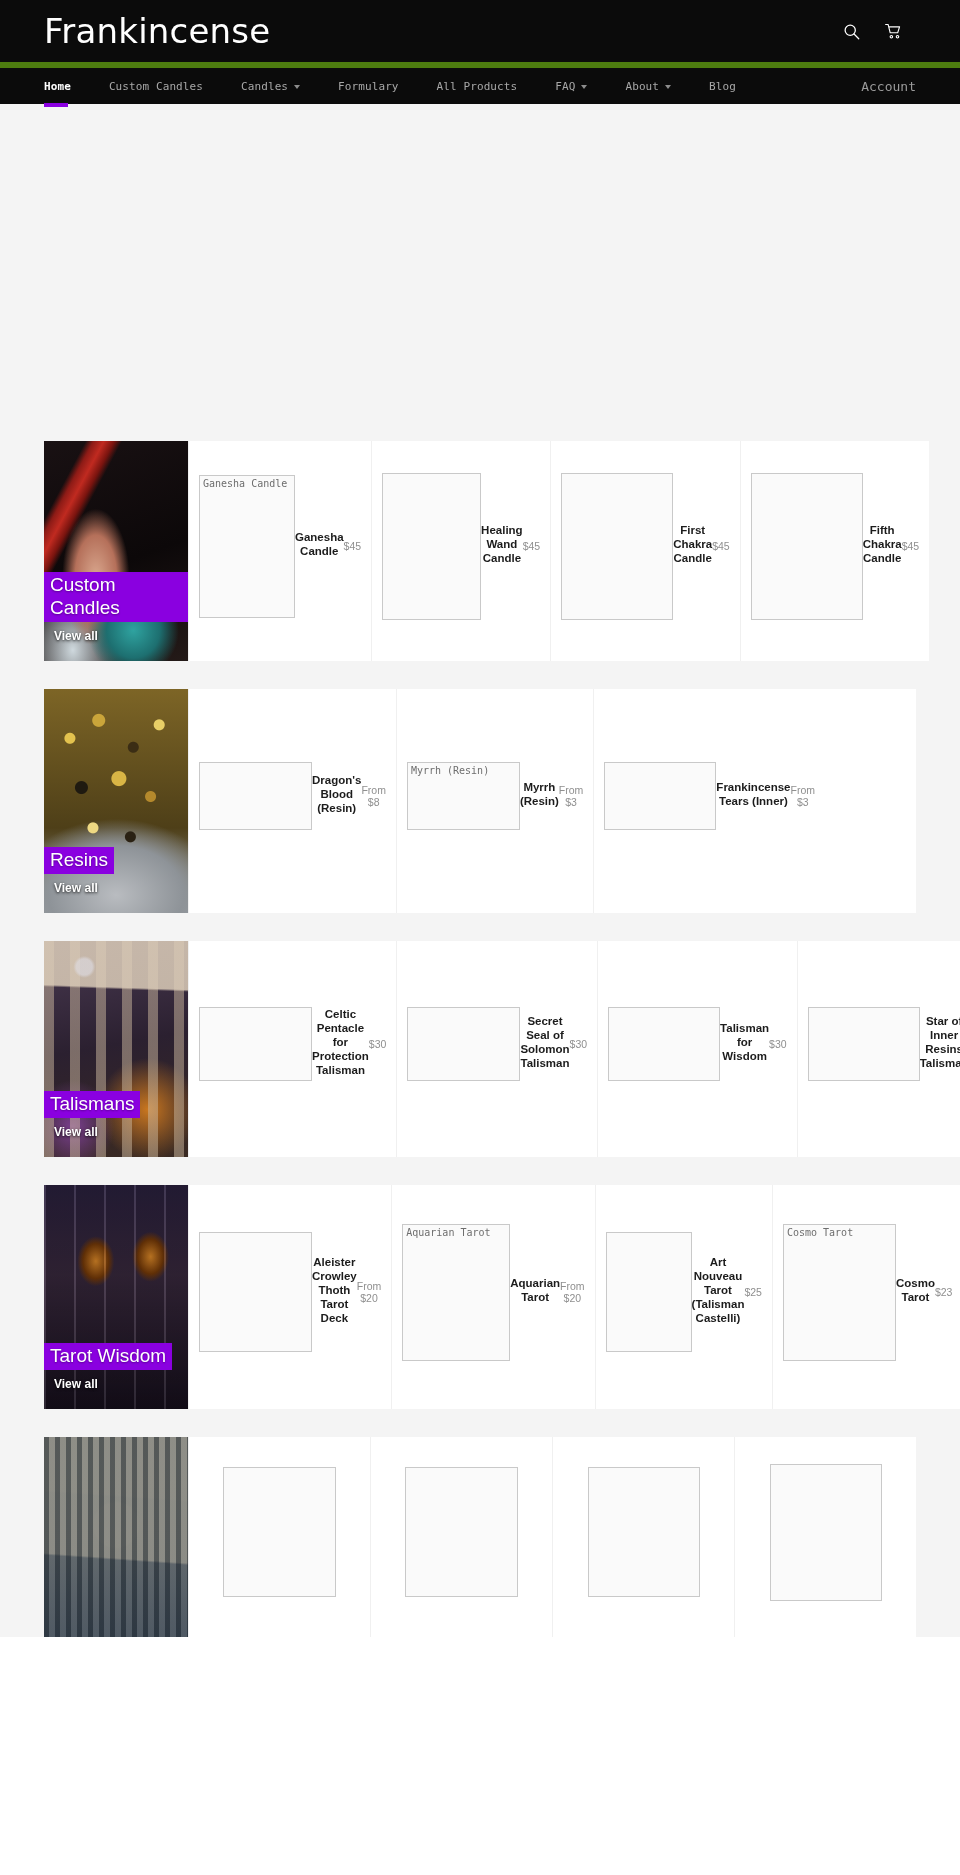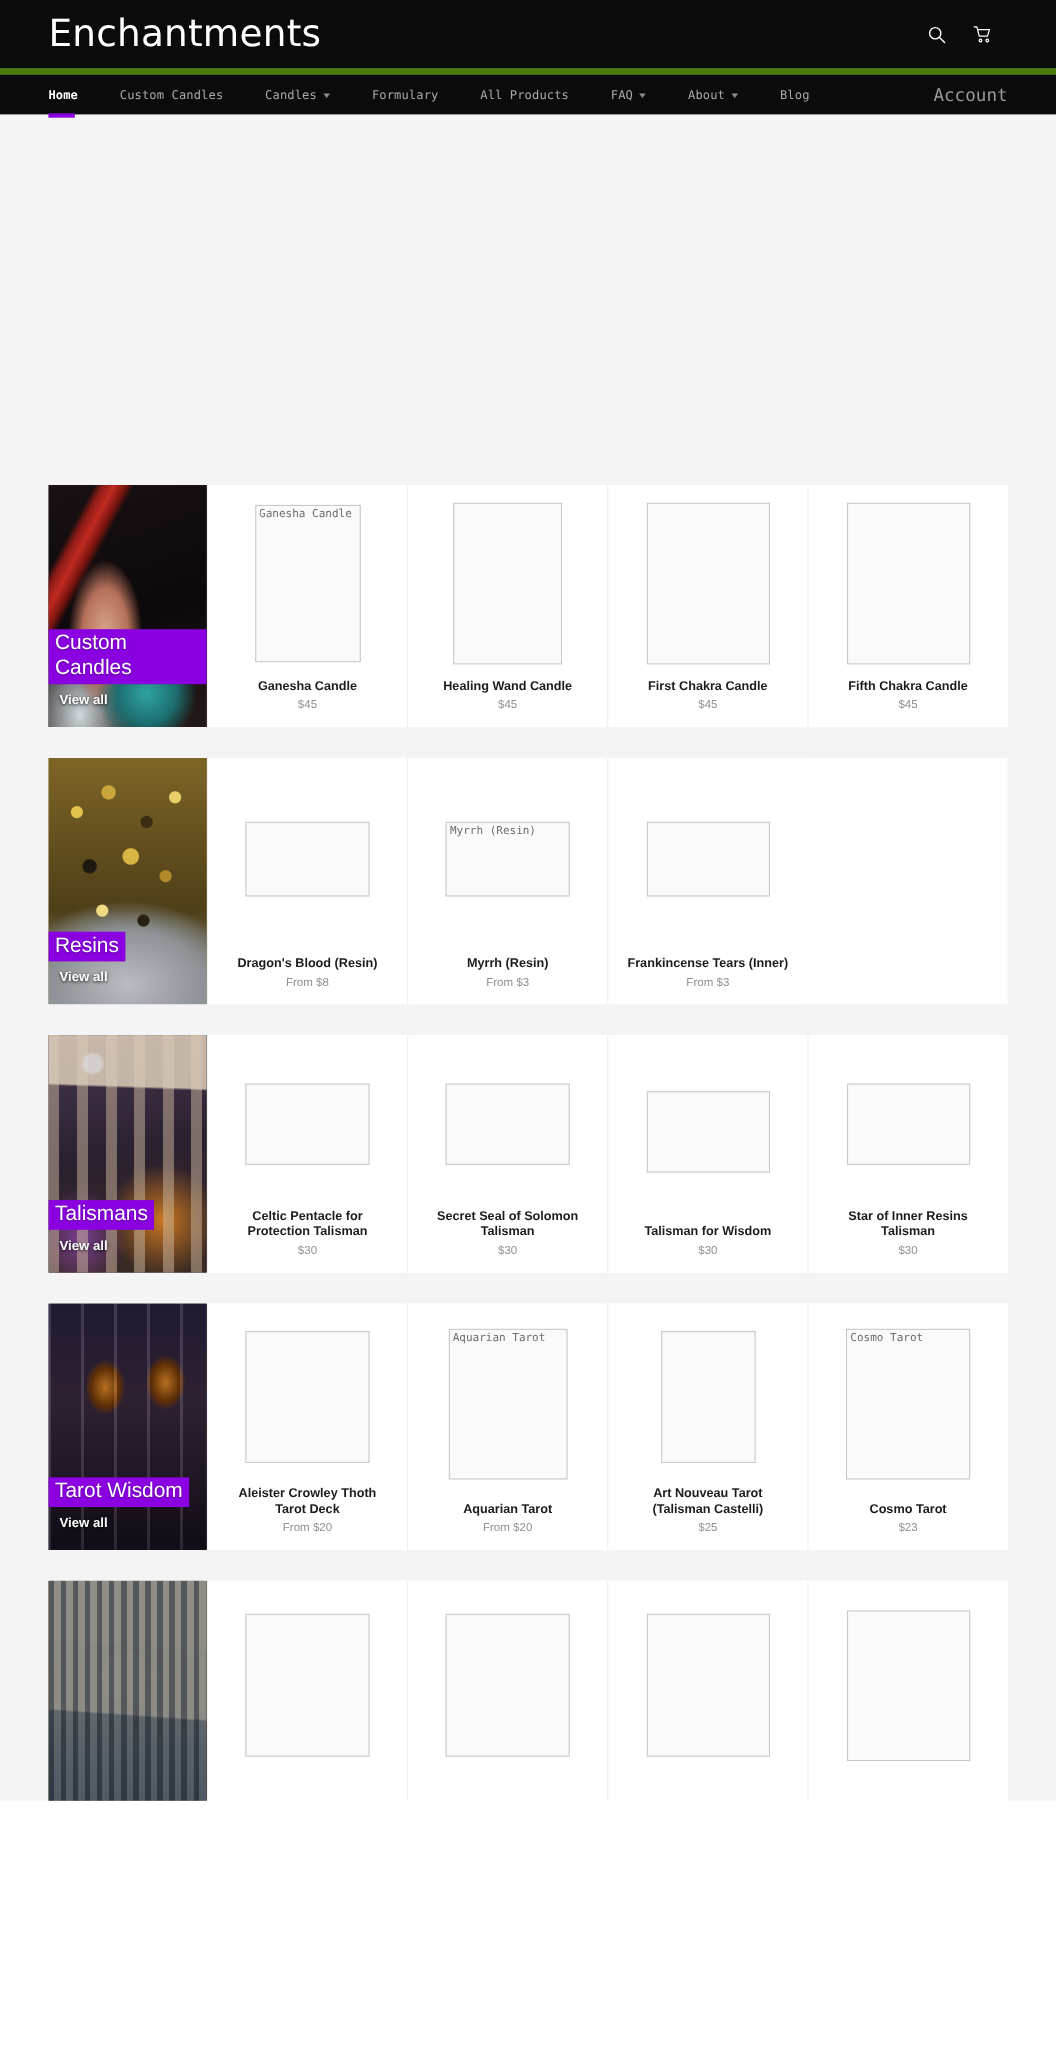--- a/index.html
+++ b/index.html
@@ -83,21 +83,21 @@
     border-right: 3.5px solid transparent;
     border-top: 4px solid #8d8d8d;
     position: relative;
     top: 1px;
   }
   .nav-account {
     margin-left: auto;
     display: flex;
     align-items: center;
     font-family: "DejaVu Sans Mono", monospace;
-    font-size: 16px;
+    font-size: 13px;
     color: #9a9a9a;
     cursor: pointer;
     padding-right: 4px;
   }
 
   
   .hero {
     height: 337px;
     background: #f4f4f4;
   }
@@ -152,21 +152,20 @@
 
   .products {
     flex: 1;
     display: grid;
     grid-template-columns: repeat(4, 1fr);
   }
   .product {
     border-left: 1px solid #f0f0f0;
     background: #ffffff;
     display: flex;
-    flex-direction: column;
     align-items: center;
     justify-content: space-between;
     padding: 0 10px 14px 10px;
     cursor: pointer;
   }
   .product-img-wrap {
     flex: 1;
     width: 100%;
     display: flex;
     align-items: center;
@@ -255,21 +254,21 @@
       linear-gradient(184deg, rgba(200,175,135,0.95) 30%, rgba(200,175,135,0) 31%),
       linear-gradient(184deg, rgba(200,175,135,0.95) 60%, rgba(200,175,135,0) 61%),
       radial-gradient(circle at 50% 44%, rgba(205,180,140,0.9) 0 22px, rgba(0,0,0,0) 24px),
       linear-gradient(178deg, #4e5a66 0%, #6b6150 50%, #3c3a38 100%);
   }
 </style>
 </head>
 <body>
 
 <div class="site-header">
-  <div class="logo">Enchantments</div>
+  <div class="logo">Frankincense</div>
   <div class="header-icons">
     <div class="hicon">
       <svg width="17" height="17" viewBox="0 0 20 20" fill="none" stroke="#ffffff" stroke-width="1.5">
         <circle cx="8.5" cy="8.5" r="6"></circle>
           <line x1="13" y1="13" x2="18.5" y2="18.5" stroke-linecap="round"></line>
       </svg>
     </div>
     <div class="hicon">
       <svg width="18" height="18" viewBox="0 0 22 22" fill="none" stroke="#ffffff" stroke-width="1.4">
         <path d="M2 3h3l2.6 10.2h9.1L19 6H6.1" stroke-linecap="round" stroke-linejoin="round"></path>

